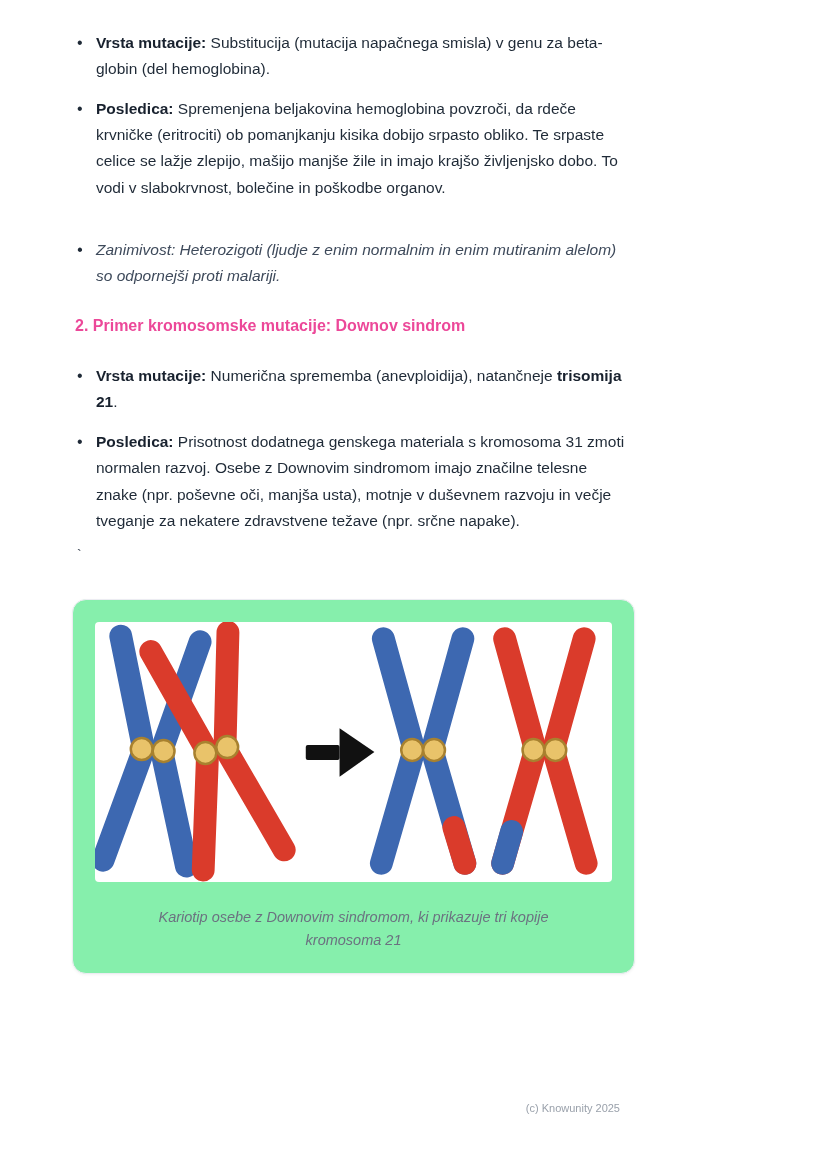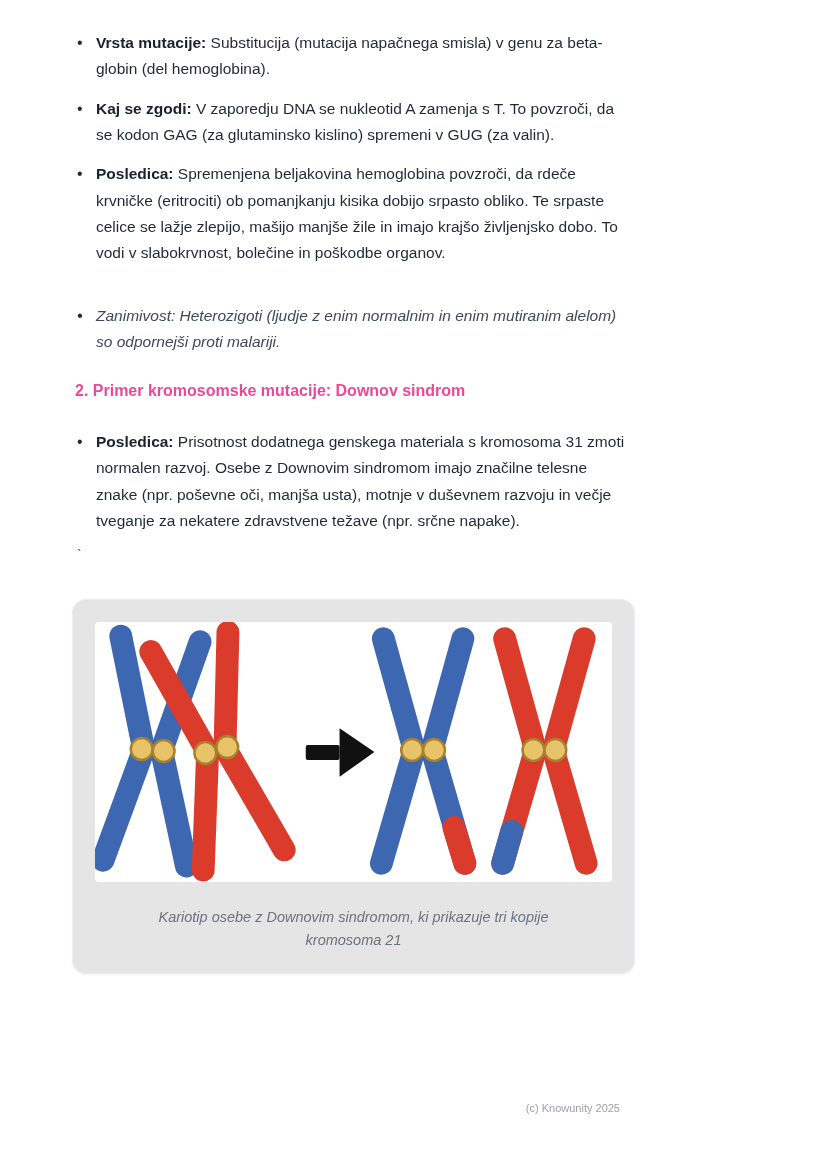--- a/index.html
+++ b/index.html
@@ -17,21 +17,21 @@
     content:"\2022"; position:absolute; left:2px; top:-1px; font-size:16px; color:#1f2a37;
   }
   ul.bullets li strong { font-weight:700; color:#18212e; }
   li.italic-note { font-style:italic; color:#3e4a5b;margin-top:36px; }
   h2.section-heading {
     font-size:16px; font-weight:700; color:#ec4899; margin:25px 0 26px 0; line-height:1.4;
   }
   .stray { font-size:14px; color:#374151; margin:2px 0 0 2px; height:22px; }
   figure.figure-card {
     margin:30px 0 0 -3px; width:563px; box-sizing:border-box;
-    background:#e5e5e5; border:1px solid #ececf2; border-radius:14px;
+    background:#86efac; border:1px solid #ececf2; border-radius:14px;
     padding:22px 22px 20px 22px; box-shadow:0 1px 3px rgba(20,20,40,0.05);
   }
   .figure-canvas { background:#ffffff; border-radius:4px; height:260px; overflow:hidden; }
   .figure-canvas svg { display:block; width:100%; height:260px; }
   figcaption.figure-caption {
     margin-top:24px; padding:0 28px; text-align:center; font-style:italic;
     color:#6b7280; font-size:14.5px; line-height:1.6;
   }
   .scrollbar-track {
     position:absolute; left:747px; top:30px; width:6px; height:1112px;
@@ -49,33 +49,33 @@
 <body>
 
 <div class="page">
   <div class="content">
 
     <ul class="bullets">
       <li>
         <strong>Vrsta mutacije:</strong><span> Substitucija (mutacija napačnega smisla) v genu za beta-globin (del hemoglobina).</span>
       </li>
       <li>
-        <strong>Kaj se zgodi:</strong><span> V zaporedju DNA se nukleotid A zamenja s T. To povzroči, da se kodon GAG (za glutaminsko kislino) spremeni v GUG (za valin).</span>
-      </li>
-      <li>
         <strong>Posledica:</strong><span> Spremenjena beljakovina hemoglobina povzroči, da rdeče krvničke (eritrociti) ob pomanjkanju kisika dobijo srpasto obliko. Te srpaste celice se lažje zlepijo, mašijo manjše žile in imajo krajšo življenjsko dobo. To vodi v slabokrvnost, bolečine in poškodbe organov.</span>
       </li>
       <li class="italic-note">
         <em>Zanimivost: Heterozigoti (ljudje z enim normalnim in enim mutiranim alelom) so odpornejši proti malariji.</em>
       </li>
     </ul>
 
     <h2 class="section-heading">2. Primer kromosomske mutacije: Downov sindrom</h2>
 
     <ul class="bullets">
+      <li>
+        <strong>Vrsta mutacije:</strong><span> Numerična sprememba (anevploidija), natančneje </span><strong>trisomija 21</strong><span>.</span>
+      </li>
       <li>
         <strong>Posledica:</strong><span> Prisotnost dodatnega genskega materiala s kromosoma 31 zmoti normalen razvoj. Osebe z Downovim sindromom imajo značilne telesne znake (npr. poševne oči, manjša usta), motnje v duševnem razvoju in večje tveganje za nekatere zdravstvene težave (npr. srčne napake).</span>
       </li>
     </ul>
 
     <div class="stray">`</div>
 
     <figure class="figure-card">
       <div class="figure-canvas">
         <svg viewBox="0 0 520 260" preserveAspectRatio="xMidYMid meet">

